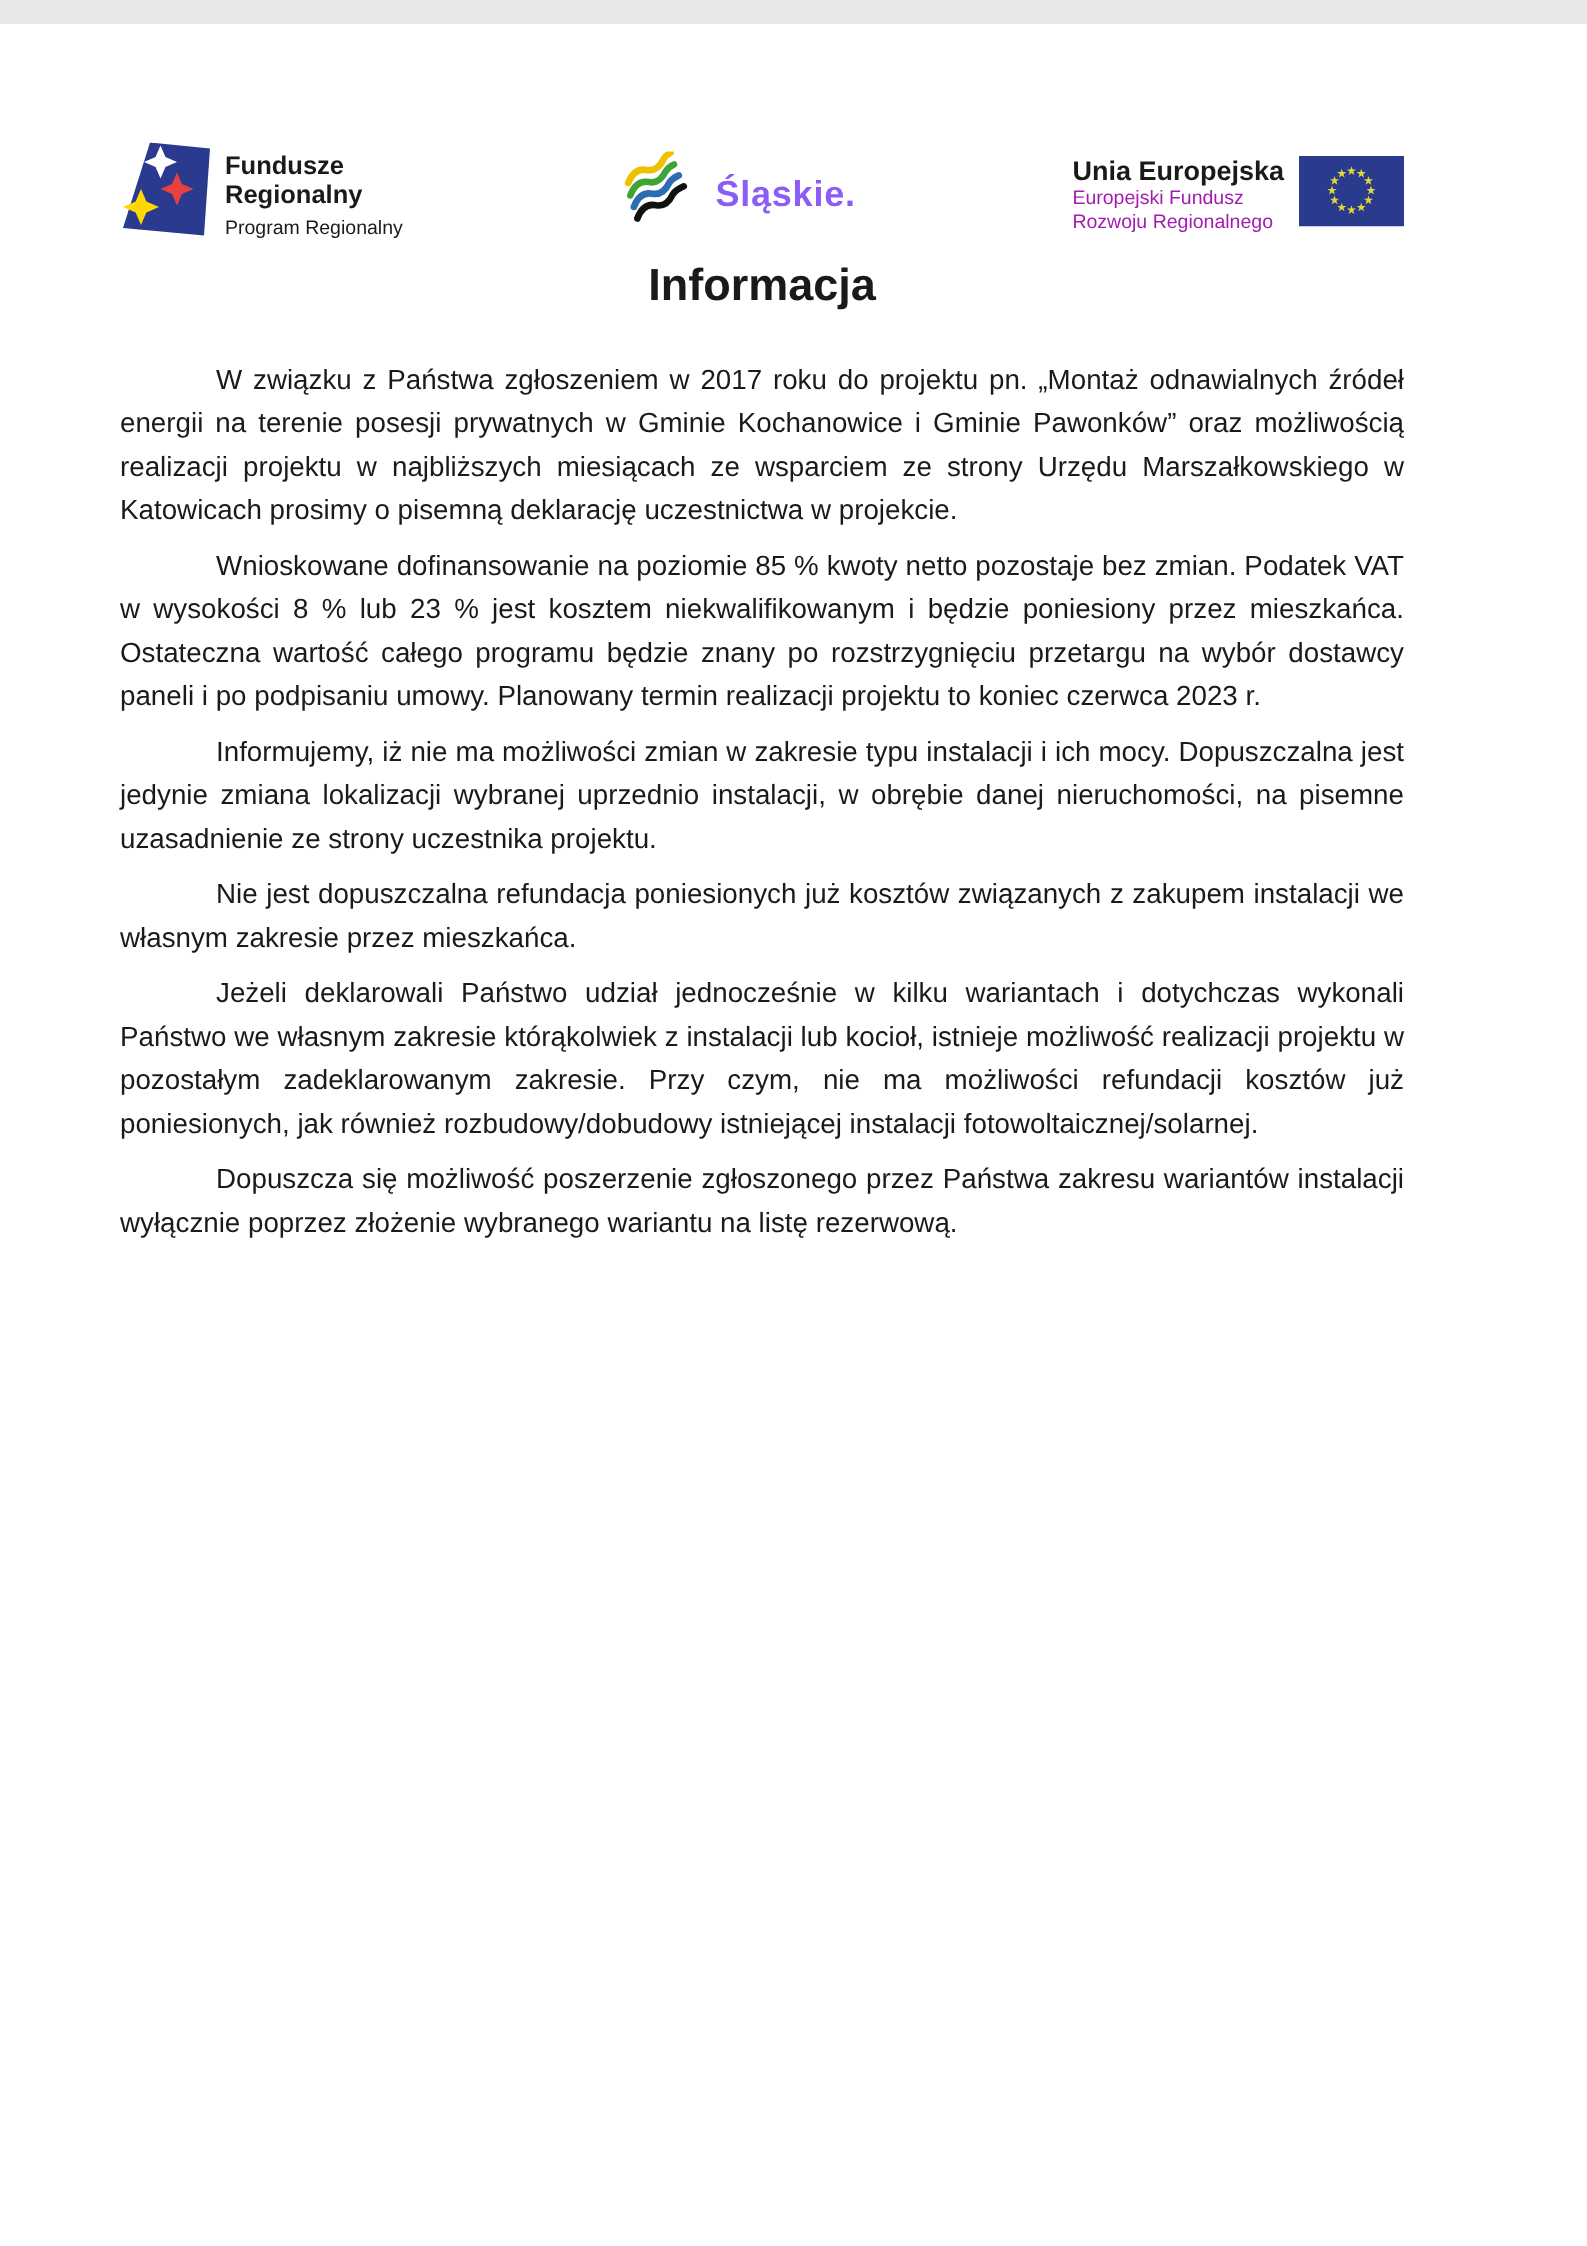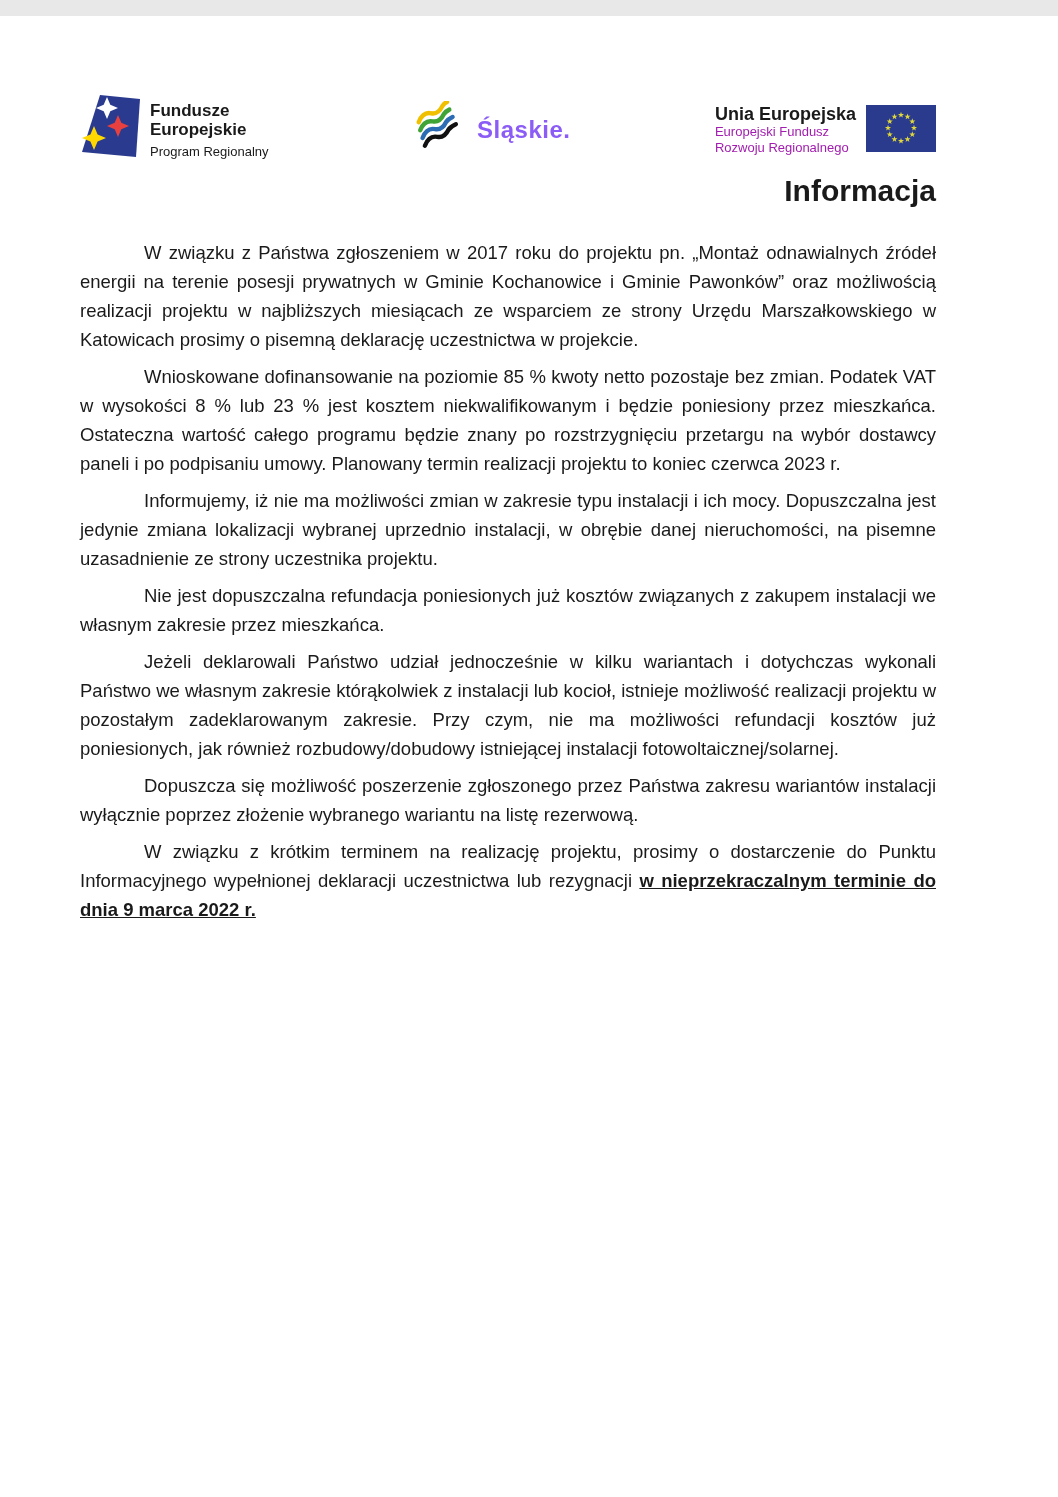--- a/index.html
+++ b/index.html
@@ -15,21 +15,21 @@
   .fe-text .sub{font-size:13px;margin-top:5px;}
   .pl-flag{width:74px;height:50px;border:1px solid #c9c9c9;box-sizing:border-box;}
   .pl-flag .w{height:50%;background:#ffffff;}
   .pl-flag .r{height:50%;background:#ad3140;}
   .pl-text{font-weight:bold;font-size:18px;line-height:21px;}
   .sl-text{font-weight:bold;font-size:24px;color:#8b5cf6;letter-spacing:.5px;}
   .eu-text{text-align:left;}
   .eu-text .l1{font-weight:bold;font-size:18px;line-height:20px;}
   .eu-text .sub{font-size:13px;line-height:16px;color:#a21caf;}
   
-  .title{text-align:right;font-size:30px;font-weight:bold;margin-top:8px;}
+  .title{text-align:center;font-size:30px;font-weight:bold;margin-top:8px;}
   
   .doc-body{margin-top:30px;}
   .para{
     font-size:18.5px;line-height:29px;text-align:justify;
     text-indent:64px;margin:0 0 8px 0;
   }
   .emphasis{font-weight:bold;text-decoration:underline;}
   
   .closing{margin-top:46px;text-align:center;font-size:25px;line-height:38px;}
   .b{font-weight:bold;}
@@ -45,21 +45,21 @@
       <span>
         <svg width="60" height="66" viewBox="0 0 60 66">
           <polygon points="20,0 60,4 56,62 2,57" fill="#2a3b8f"></polygon>
           <path d="M27,2 L30.3,9.7 L38,13 L30.3,16.3 L27,24 L23.7,16.3 L16,13 L23.7,9.7 Z" fill="#ffffff"></path>
           <path d="M38,20 L41.3,27.7 L49,31 L41.3,34.3 L38,42 L34.7,34.3 L27,31 L34.7,27.7 Z" fill="#e8403f"></path>
           <path d="M14,31 L17.6,39.4 L26,43 L17.6,46.6 L14,55 L10.4,46.6 L2,43 L10.4,39.4 Z" fill="#ffd800"></path>
         </svg>
       </span>
       <div class="fe-text">
         <div class="l1">Fundusze</div>
-        <div class="l1">Europejskie</div>
+        <div class="l1">Regionalny</div>
         <div class="sub">Program Regionalny</div>
       </div>
     </div>
 
 
     <div class="logo">
       <span>
         <svg width="54" height="54" viewBox="0 0 54 54">
           <g transform="rotate(-24 27 27)" fill="none" stroke-width="4.4" stroke-linecap="round">
             <path d="M10,13 q8,-8 15,-3 q6,4 13,-2 q3,-2 6,-2" stroke="#f0c000"></path>
@@ -103,17 +103,16 @@
 
   <div class="title">Informacja</div>
 
   <div class="doc-body">
     <p class="para"><span>W związku z Państwa zgłoszeniem w 2017 roku do projektu pn. „Montaż odnawialnych źródeł energii na terenie posesji prywatnych w Gminie Kochanowice i Gminie Pawonków” oraz możliwością realizacji projektu w najbliższych miesiącach ze wsparciem ze strony Urzędu Marszałkowskiego w Katowicach prosimy o pisemną deklarację uczestnictwa w projekcie.</span></p>
     <p class="para"><span>Wnioskowane dofinansowanie na poziomie 85 % kwoty netto pozostaje bez zmian. Podatek VAT w wysokości 8 % lub 23 % jest kosztem niekwalifikowanym i będzie poniesiony przez mieszkańca. Ostateczna wartość całego programu będzie znany po rozstrzygnięciu przetargu na wybór dostawcy paneli i po podpisaniu umowy. Planowany termin realizacji projektu to koniec czerwca 2023 r.</span></p>
     <p class="para"><span>Informujemy, iż nie ma możliwości zmian w zakresie typu instalacji i ich mocy. Dopuszczalna jest jedynie zmiana lokalizacji wybranej uprzednio instalacji, w obrębie danej nieruchomości, na pisemne uzasadnienie ze strony uczestnika projektu.</span></p>
     <p class="para"><span>Nie jest dopuszczalna refundacja poniesionych już kosztów związanych z zakupem instalacji we własnym zakresie przez mieszkańca.</span></p>
     <p class="para"><span>Jeżeli deklarowali Państwo udział jednocześnie w kilku wariantach i dotychczas wykonali Państwo we własnym zakresie którąkolwiek z instalacji lub kocioł, istnieje możliwość realizacji projektu w pozostałym zadeklarowanym zakresie. Przy czym, nie ma możliwości refundacji kosztów już poniesionych, jak również rozbudowy/dobudowy istniejącej instalacji fotowoltaicznej/solarnej.</span></p>
     <p class="para"><span>Dopuszcza się możliwość poszerzenie zgłoszonego przez Państwa zakresu wariantów instalacji wyłącznie poprzez złożenie wybranego wariantu na listę rezerwową.</span></p>
-    <p class="para"><span>W związku z krótkim terminem na realizację projektu, prosimy o dostarczenie do Punktu Informacyjnego wypełnionej deklaracji uczestnictwa lub rezygnacji </span><span class="emphasis">w nieprzekraczalnym terminie do dnia 9 marca 2022 r.</span></p>
   </div>
 
 
 </div>
 
 </body></html>

